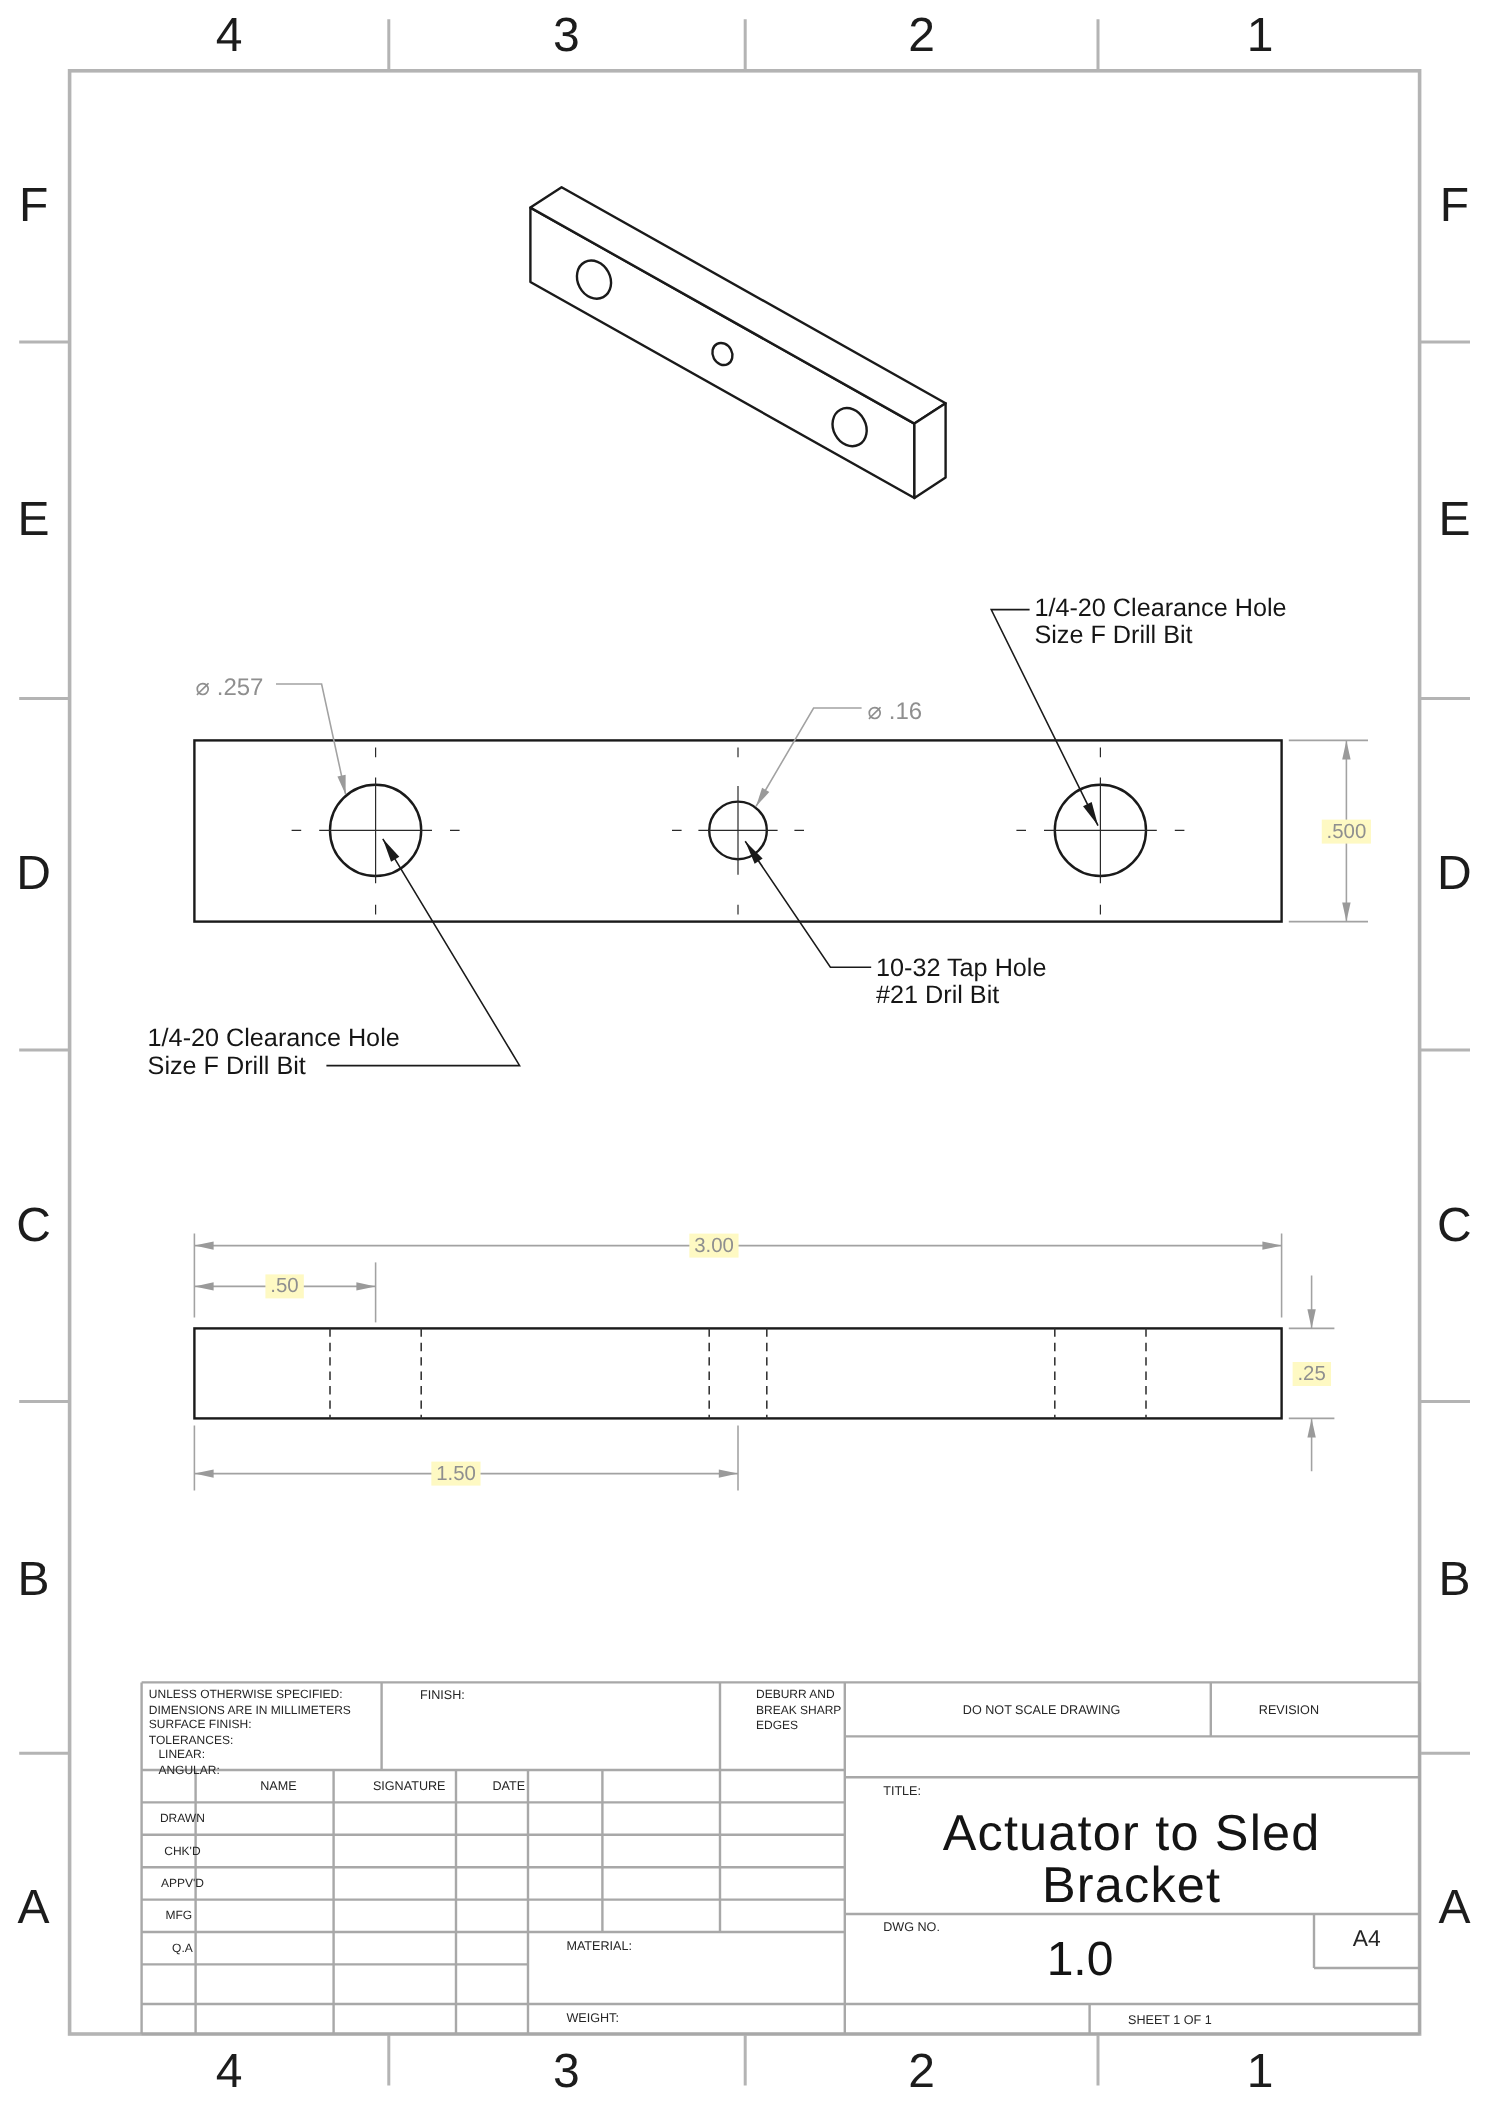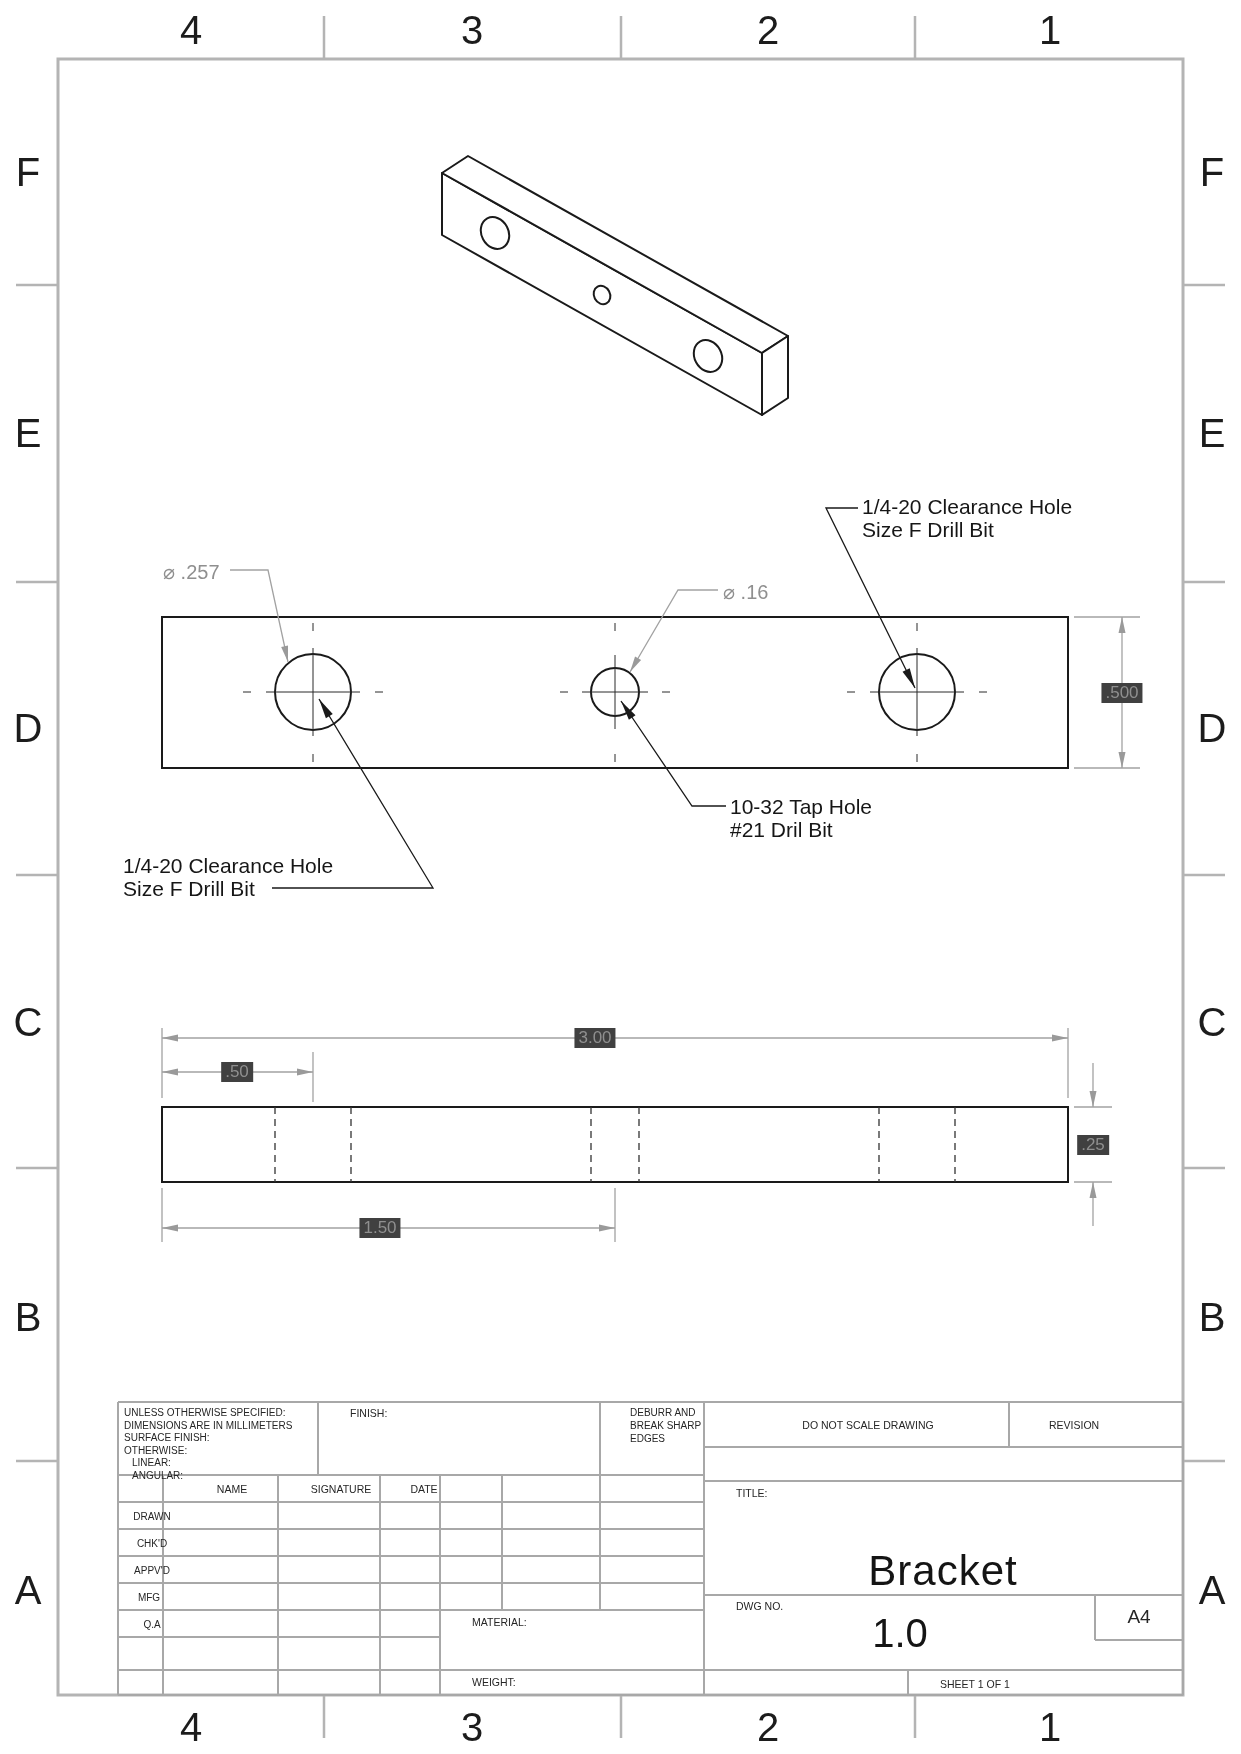--- a/index.html
+++ b/index.html
@@ -3,21 +3,21 @@
 <meta charset="utf-8">
 <style>
   html,body{margin:0;padding:0;background:#fff;}
   .sheet{
     position:relative; width:1241px; height:1754px; background:#ffffff;
     font-family:"Liberation Sans","DejaVu Sans",sans-serif; overflow:hidden;
   }
   .sheet svg{position:absolute;left:0;top:0;}
   .txt{position:absolute;white-space:nowrap;}
   .zone{font-size:40px;color:#1c1c1c;font-weight:300;transform:translate(-50%,-50%);}
-  .dim{font-size:17px;color:#8f8f8f;background:#404040;padding:0 4px;transform:translate(-50%,-50%);}
+  .dim{font-size:17px;color:#8f8f8f;background:#fef9c3;padding:0 4px;transform:translate(-50%,-50%);}
   .glabel{font-size:20px;color:#8f8f8f;}
   .callout{font-size:21px;color:#161616;line-height:23px;}
   .tb{font-size:10.5px;color:#262626;padding-left:24px;}
   .tb.sm{font-size:10px;}
   .tb.c{transform:translate(-50%,-50%);}
   .tolline{font-size:10px;color:#262626;}
   .big{font-size:42px;color:#141414;font-weight:300;transform:translate(-50%,-50%);letter-spacing:1px;}
   .mid{font-size:40px;color:#141414;font-weight:300;transform:translate(-50%,-50%);}
   .a4{font-size:19px;color:#262626;font-weight:300;transform:translate(-50%,-50%);}
 </style>
@@ -143,21 +143,21 @@
 
   <div class="txt dim" style="left:1122px;top:693px">.500</div>
   <div class="txt dim" style="left:595px;top:1038px">3.00</div>
   <div class="txt dim" style="left:237px;top:1072px">.50</div>
   <div class="txt dim" style="left:380px;top:1228px">1.50</div>
   <div class="txt dim" style="left:1093px;top:1145px">.25</div>
 
   <div class="txt tolline" style="left:124px;top:1407px">UNLESS OTHERWISE SPECIFIED:</div>
   <div class="txt tolline" style="left:124px;top:1419.5px">DIMENSIONS ARE IN MILLIMETERS</div>
   <div class="txt tolline" style="left:124px;top:1432px">SURFACE FINISH:</div>
-  <div class="txt tolline" style="left:124px;top:1444.5px">OTHERWISE:</div>
+  <div class="txt tolline" style="left:124px;top:1444.5px">TOLERANCES:</div>
   <div class="txt tolline" style="left:132px;top:1457px">LINEAR:</div>
   <div class="txt tolline" style="left:132px;top:1469.5px">ANGULAR:</div>
 
   <div class="txt tb" style="left:326px;top:1407px">FINISH:</div>
   <div class="txt tb sm" style="left:606px;top:1407px">DEBURR AND</div>
   <div class="txt tb sm" style="left:606px;top:1420px">BREAK SHARP</div>
   <div class="txt tb sm" style="left:606px;top:1433px">EDGES</div>
   <div class="txt tb c" style="left:856px;top:1425px">DO NOT SCALE DRAWING</div>
   <div class="txt tb" style="left:1025px;top:1419px">REVISION</div>
 
@@ -166,20 +166,21 @@
   <div class="txt tb c" style="left:412px;top:1489px">DATE</div>
   <div class="txt tb sm c" style="left:140px;top:1516px">DRAWN</div>
   <div class="txt tb sm c" style="left:140px;top:1543px">CHK'D</div>
   <div class="txt tb sm c" style="left:140px;top:1570px">APPV'D</div>
   <div class="txt tb sm c" style="left:137px;top:1597px">MFG</div>
   <div class="txt tb sm c" style="left:140px;top:1624px">Q.A</div>
   <div class="txt tb" style="left:448px;top:1616px">MATERIAL:</div>
   <div class="txt tb" style="left:448px;top:1676px">WEIGHT:</div>
 
   <div class="txt tb" style="left:712px;top:1487px">TITLE:</div>
+  <div class="txt big" style="left:943px;top:1528px">Actuator to Sled</div>
   <div class="txt big" style="left:943px;top:1571px">Bracket</div>
   <div class="txt tb" style="left:712px;top:1600px">DWG NO.</div>
   <div class="txt mid" style="left:900px;top:1633px">1.0</div>
   <div class="txt a4" style="left:1139px;top:1617px">A4</div>
   <div class="txt tb" style="left:712px;top:1762px">SCALE:2:1</div>
   <div class="txt tb" style="left:916px;top:1678px">SHEET 1 OF 1</div>
 
 </div>
 
 </body></html>

